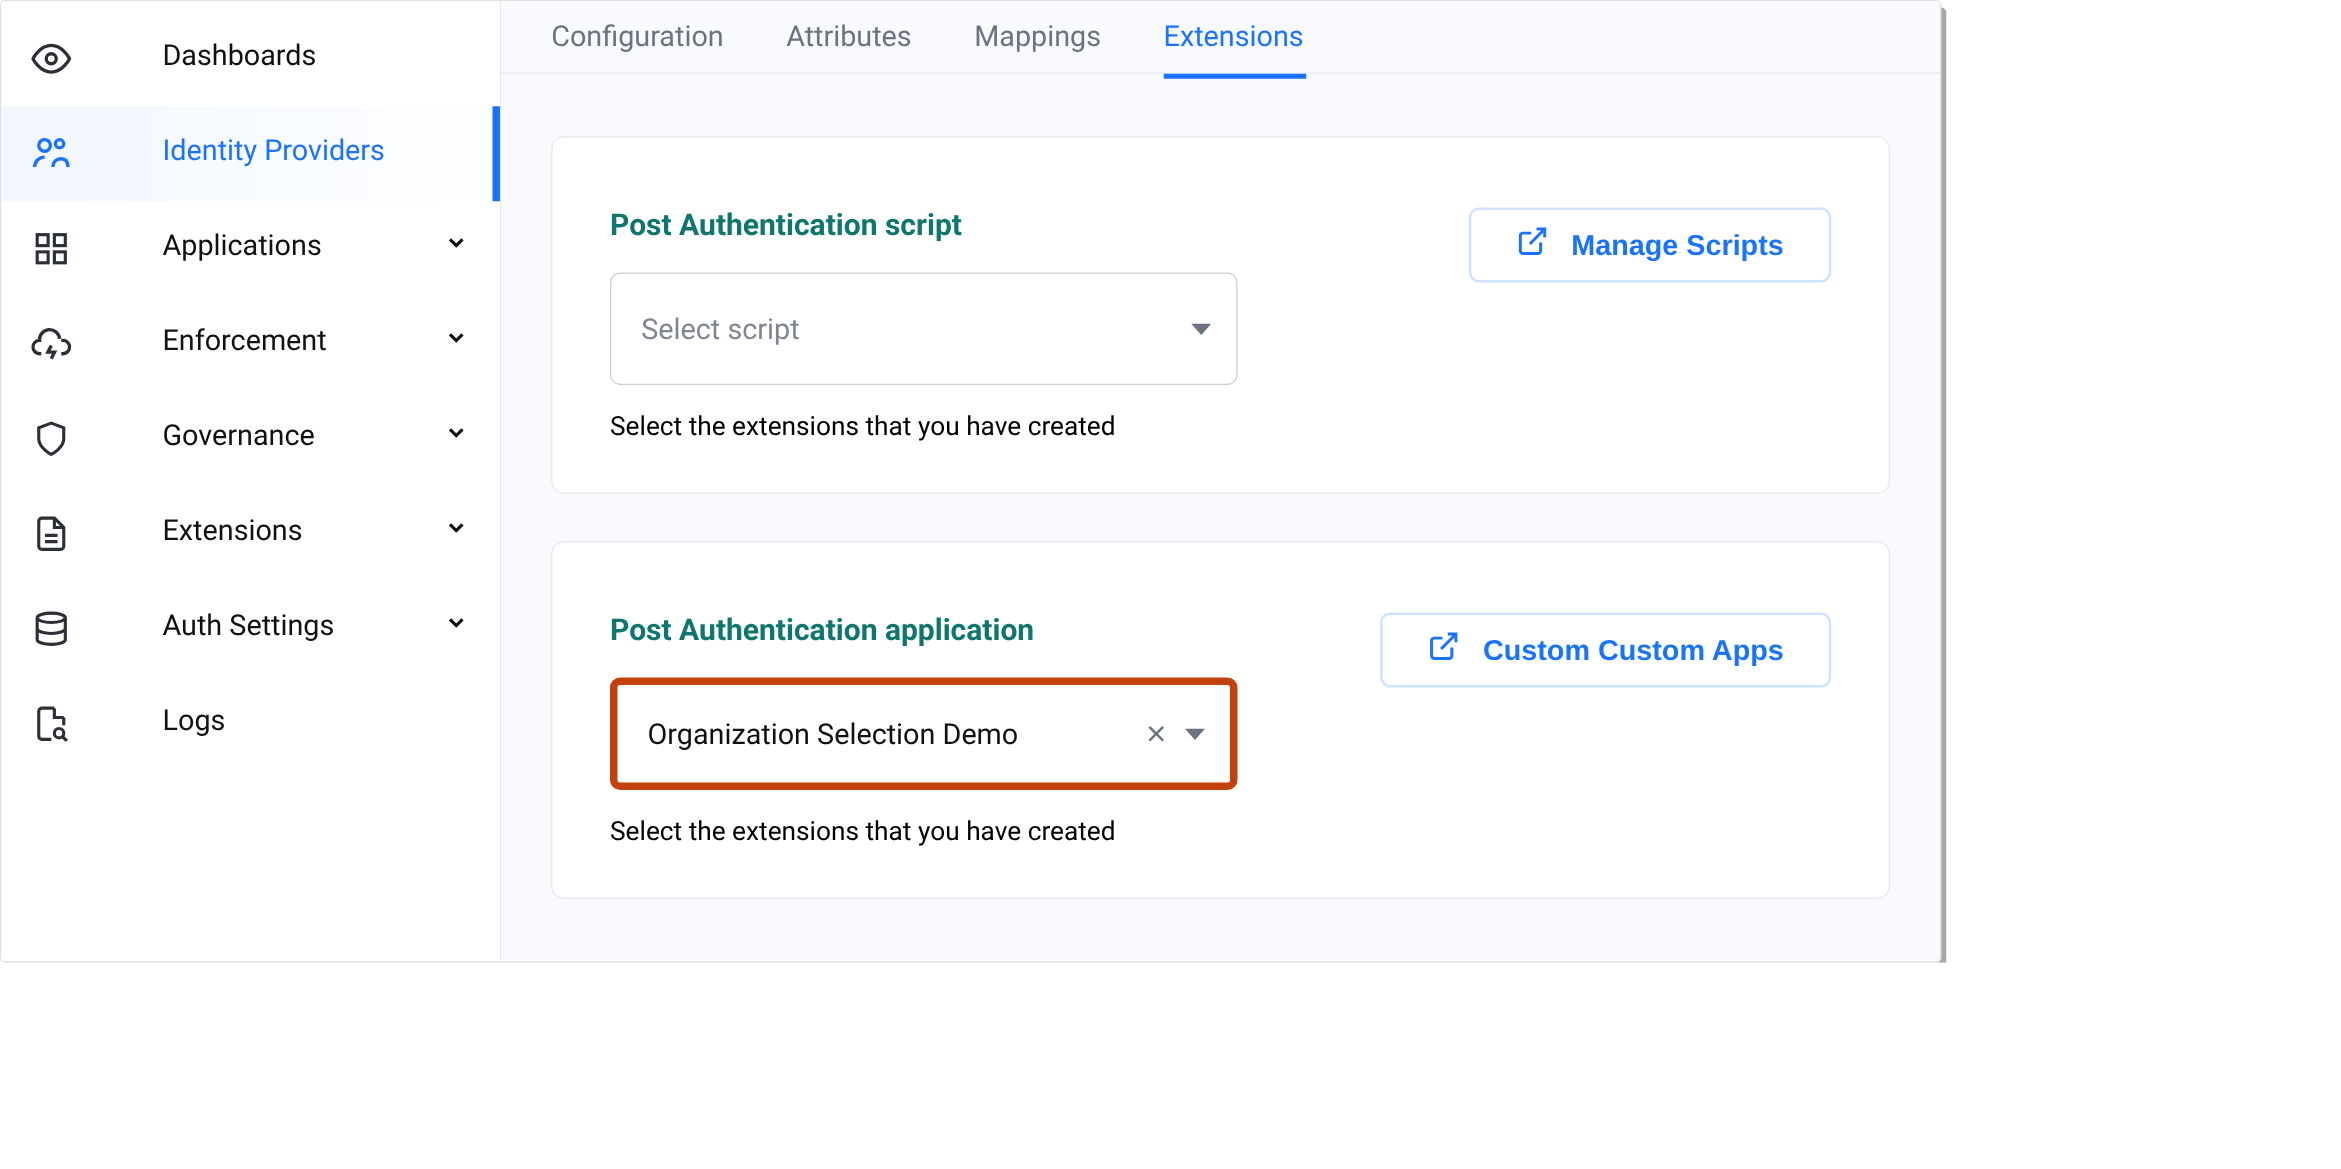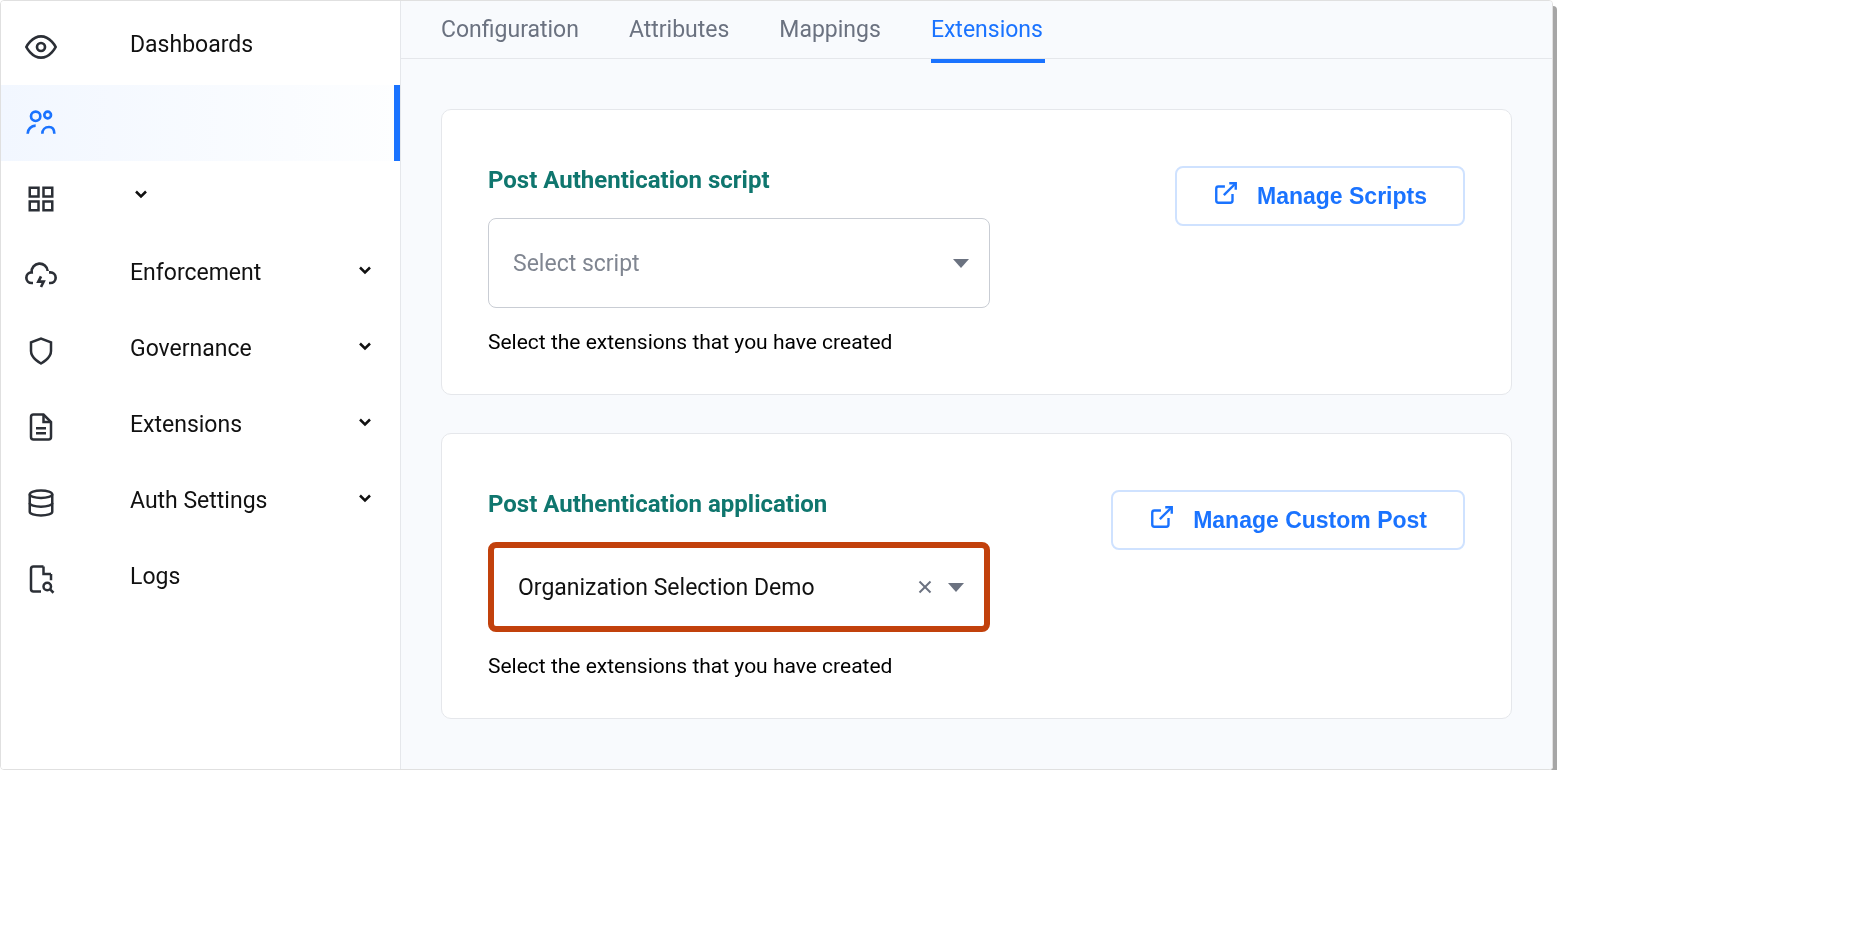--- a/index.html
+++ b/index.html
@@ -61,31 +61,33 @@
 
     <div class="nav-item active">
       <span class="nav-icon">
         <svg width="32" height="32" viewBox="0 0 24 24" fill="none" stroke-width="2">
             <circle cx="8" cy="7" r="3.5"></circle>
             <path d="M2 20c0-3.3 2.7-6 6-6"></path>
             <circle cx="17" cy="6" r="2.5"></circle>
             <path d="M13 20c0-3 2-5 5-5s4 2 4 5"></path>
           </svg>
       </span>
+      <span class="nav-label">Identity Providers</span>
     </div>
 
     <div class="nav-item">
       <span class="nav-icon">
         <svg width="30" height="30" viewBox="0 0 24 24" fill="none" stroke-width="2">
             <rect x="3" y="3" width="7" height="7"></rect>
             <rect x="14" y="3" width="7" height="7"></rect>
             <rect x="3" y="14" width="7" height="7"></rect>
             <rect x="14" y="14" width="7" height="7"></rect>
           </svg>
       </span>
+      <span class="nav-label">Applications</span>
       <span class="nav-chevron">
         <svg width="20" height="20" viewBox="0 0 24 24" fill="none" stroke-width="3">
             <polyline points="6 9 12 15 18 9"></polyline>
           </svg>
       </span>
     </div>
 
     <div class="nav-item">
       <span class="nav-icon">
         <svg width="32" height="32" viewBox="0 0 24 24" fill="none" stroke-width="2">
@@ -213,20 +215,20 @@
             <p class="help-text">Select the extensions that you have created</p>
           </div>
           <button class="manage-btn">
             <span>
               <svg width="26" height="26" viewBox="0 0 24 24" fill="none" stroke-width="2.2">
                   <path d="M18 13v6a2 2 0 01-2 2H5a2 2 0 01-2-2V8a2 2 0 012-2h6"></path>
                   <polyline points="15 3 21 3 21 9"></polyline>
                   <line x1="10" y1="14" x2="21" y2="3"></line>
                 </svg>
             </span>
-            <span>Manage Custom Post</span>
+            <span>Custom Custom Apps</span>
           </button>
         </div>
       </section>
 
     </div>
   </main>
 </div>
 
 </body></html>

